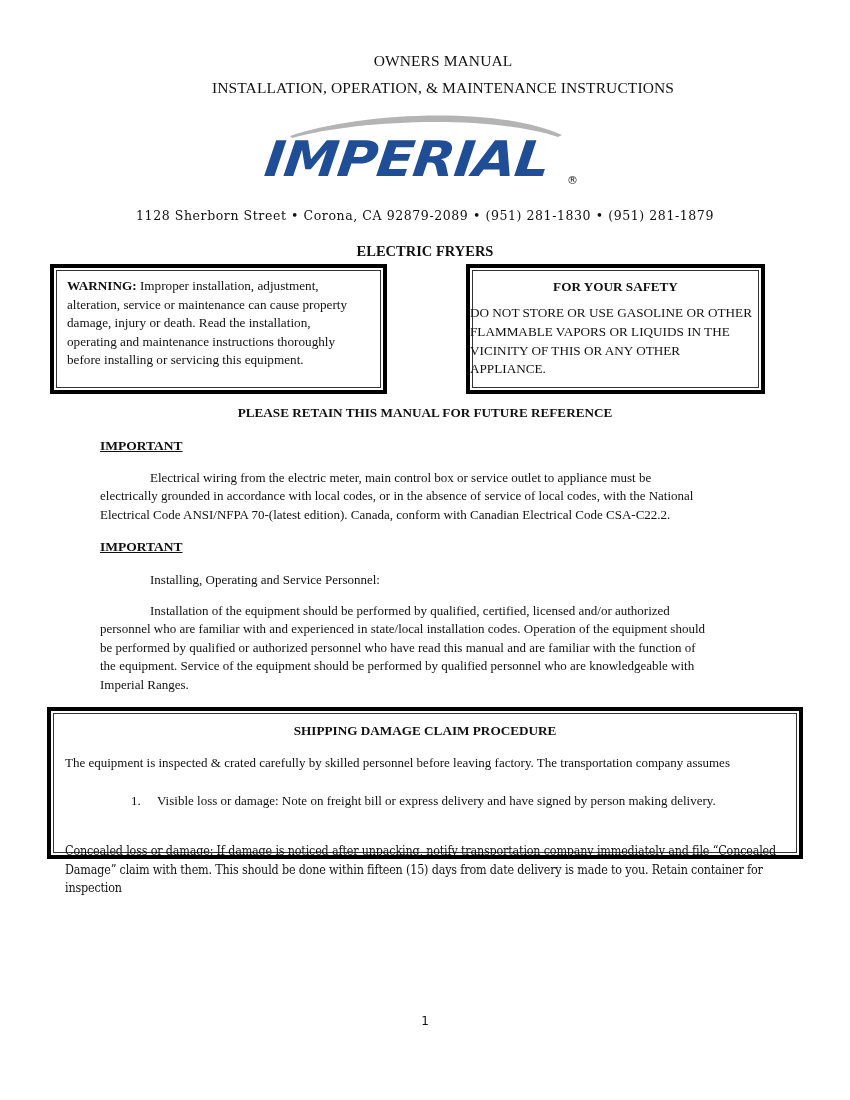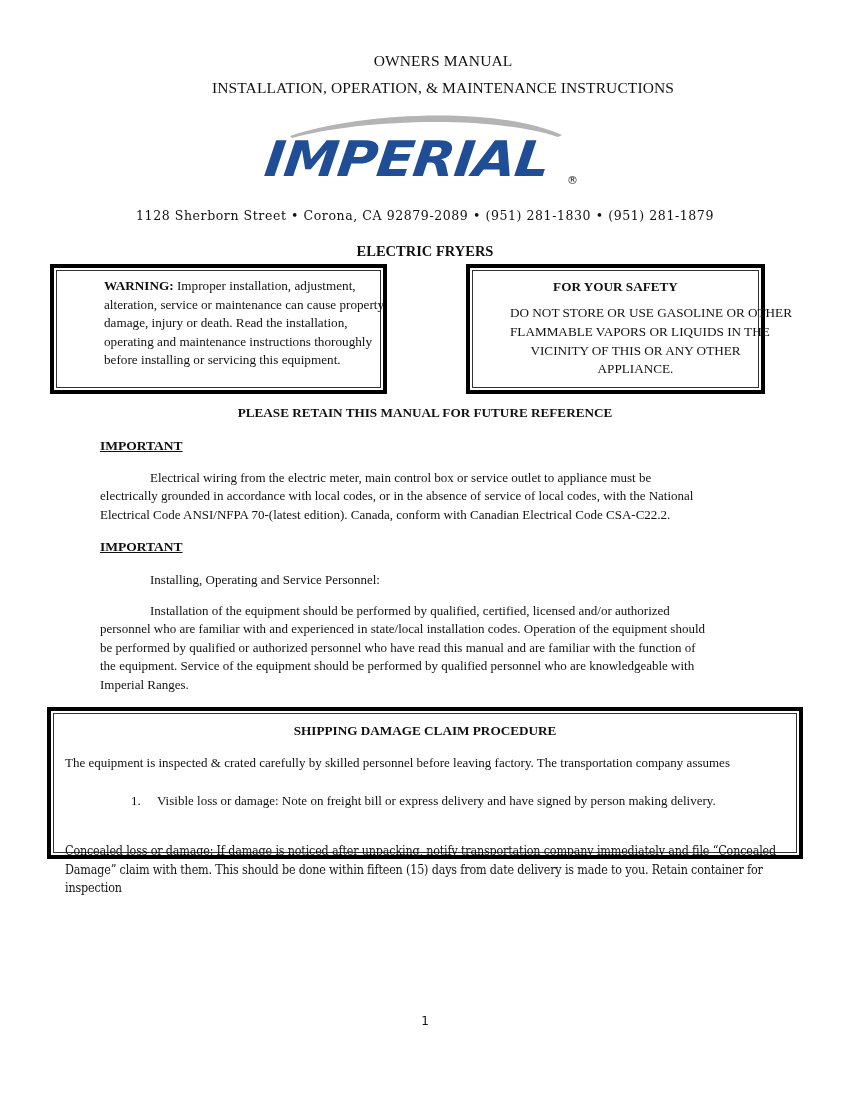--- a/index.html
+++ b/index.html
@@ -114,33 +114,33 @@
   <div class="abs" style="left:6px; top:26px; font-family:'DejaVu Sans', sans-serif; font-weight:bold; font-style:italic; font-size:49px; color:#1f4e96; letter-spacing:-1px; transform:scaleX(1.12) skewX(-6deg); transform-origin:left top; line-height:52px;">IMPERIAL</div>
   <div class="abs" style="left:305px; top:66px; font-family:'DejaVu Sans', sans-serif; font-size:11px; color:#222;">®</div>
 </div>
 
 <div class="center-line address" style="top:207px;">1128 Sherborn Street • Corona, CA  92879-2089 • (951) 281-1830 • (951) 281-1879</div>
 
 <div class="center-line bold-center" style="top:243px; font-size:14.5px;">ELECTRIC FRYERS</div>
 
 <div class="dbox" style="left:50px; top:264px; width:337px; height:130px;">
   <div class="inner"></div>
-  <div class="box-text" style="left:13px; top:9px; width:320px; white-space:nowrap;margin-left:37px;">
+  <div class="box-text" style="left:13px; top:9px; width:320px; white-space:nowrap;">
     <span style="font-weight:bold;">WARNING:</span><span> Improper installation, adjustment,</span><br>
     <span>alteration, service or maintenance can cause property</span><br>
     <span>damage, injury or death.  Read the installation,</span><br>
     <span>operating and maintenance instructions thoroughly</span><br>
     <span>before installing or servicing this equipment.</span>
   </div>
 </div>
 
 <div class="dbox" style="left:466px; top:264px; width:299px; height:130px;">
   <div class="inner"></div>
   <div class="box-text" style="left:0; right:0; top:10px; text-align:center; font-weight:bold; font-size:13.2px;">FOR YOUR SAFETY</div>
-  <div class="box-text" style="left:0; right:0; top:36px; text-align:center; white-space:nowrap; line-height:18.8px;margin-left:40px;">
+  <div class="box-text" style="left:0; right:0; top:36px; white-space:nowrap; line-height:18.8px;">
     <span>DO NOT STORE OR USE GASOLINE OR OTHER</span><br>
     <span>FLAMMABLE VAPORS OR LIQUIDS IN THE</span><br>
     <span>VICINITY OF THIS OR ANY OTHER</span><br>
     <span>APPLIANCE.</span>
   </div>
 </div>
 
 <div class="center-line bold-center" style="top:405px; font-size:13.2px;">PLEASE RETAIN THIS MANUAL FOR FUTURE REFERENCE</div>
 
 <div class="heading-u" style="left:100px; top:438px;">IMPORTANT</div>

